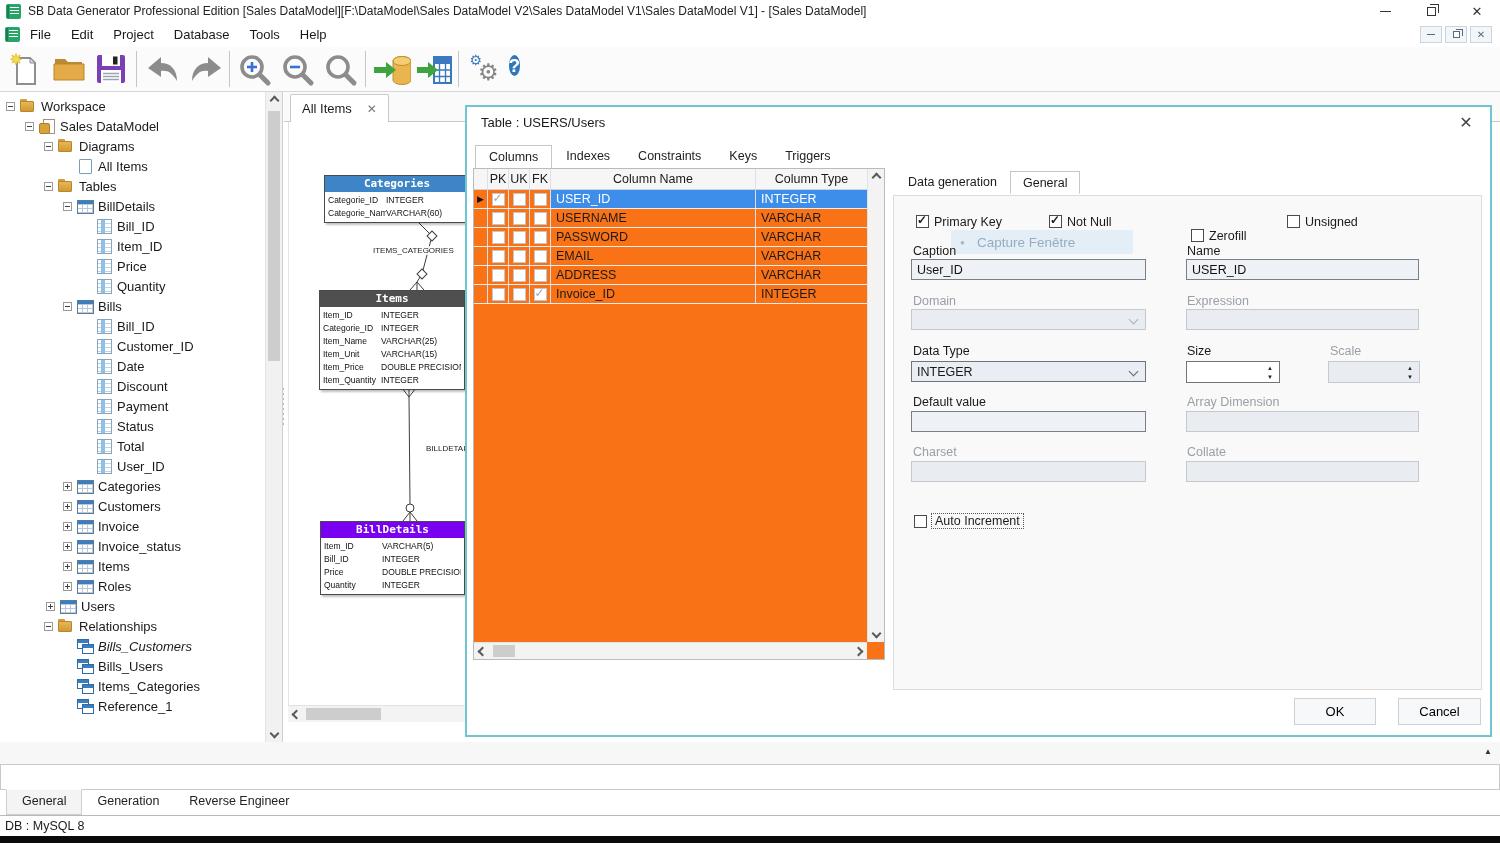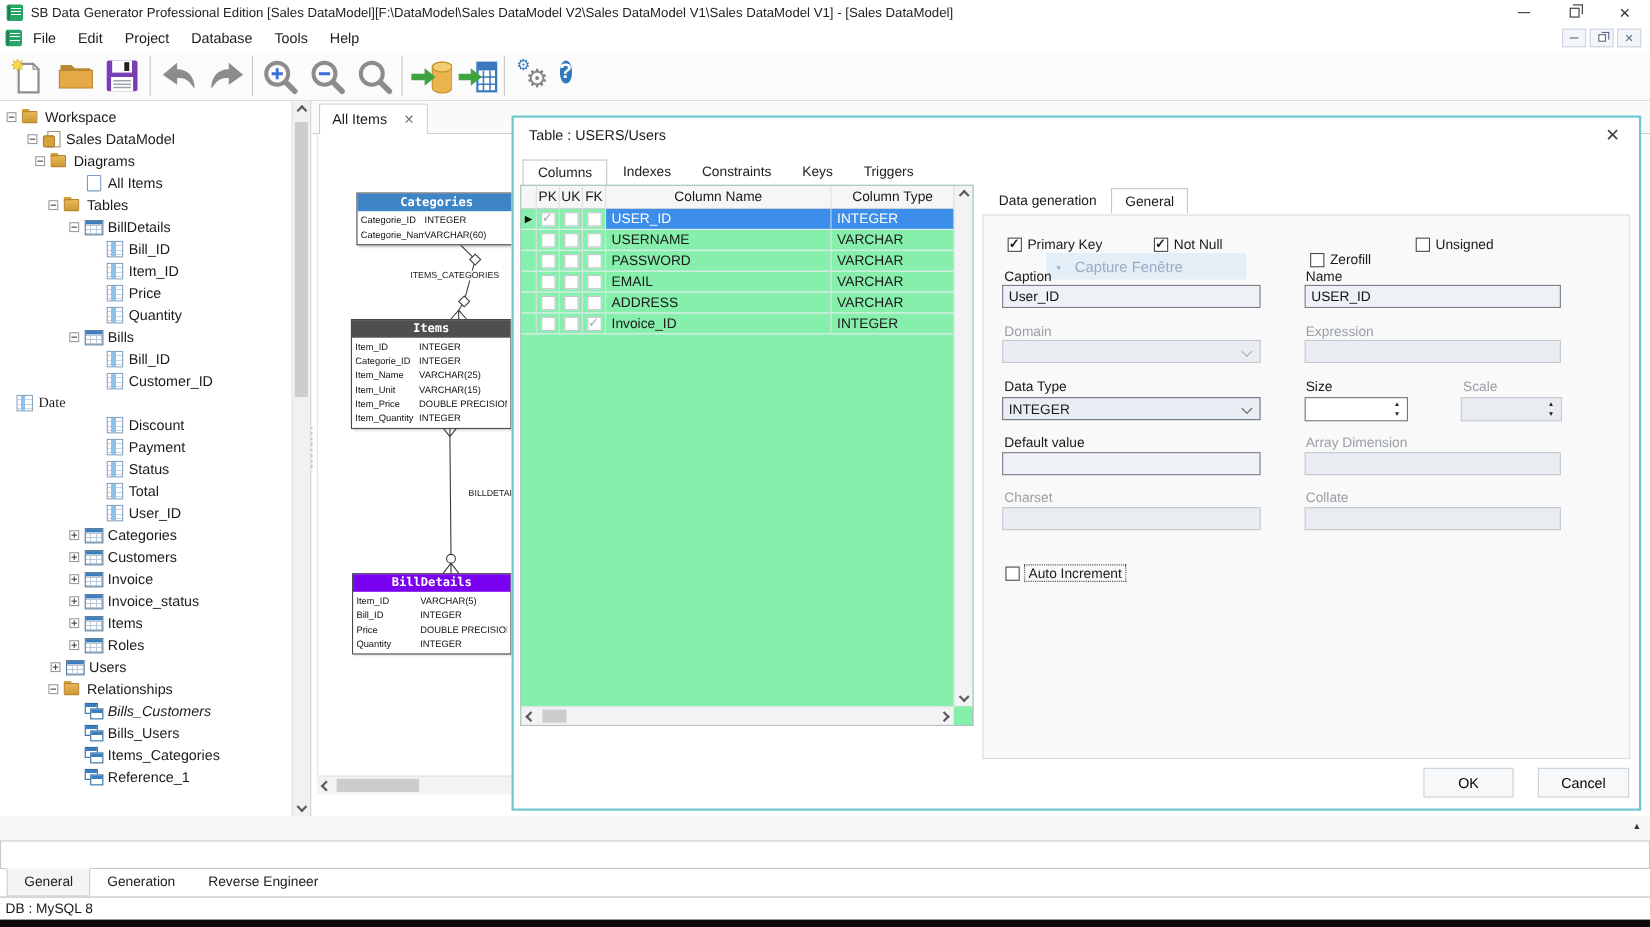--- a/index.html
+++ b/index.html
@@ -82,42 +82,42 @@
   .hthumb{position:absolute;top:2px;bottom:2px;background:#cdcdcd}
 
   
   .dialog{position:absolute;left:465px;top:105px;width:1027px;height:632px;background:#fff;border:2px solid #6ec7d0;z-index:10}
   .dlg-title{position:absolute;left:14px;top:8px;font-size:13px}
   .dlg-close{position:absolute;right:12px;top:6px;font-size:16px;color:#444;width:24px;text-align:center}
   .dlg-tabs{position:absolute;left:8px;top:37px;display:flex;height:24px;align-items:flex-end}
   .dtab2{padding:4px 13px;font-size:12.5px;color:#222;border:1px solid transparent}
   .dtab2.active{background:#fff;border-color:#c6c6c6;border-bottom-color:#fff;position:relative;top:1px}
 
-  .grid{position:absolute;left:6px;top:61px;width:412px;height:492px;border:1px solid #b5bcc4;background:#86efac}
+  .grid{position:absolute;left:6px;top:61px;width:412px;height:492px;border:1px solid #b5bcc4;background:#f97316}
   .ghead{display:flex;height:21px;background:#f6f6f6;border-bottom:1px solid #cdd2d8;font-size:12.5px;align-items:center;margin-right:17px}
   .gc{height:100%;display:flex;align-items:center;justify-content:center;border-right:1px solid #dde1e6}
   .gc-m{width:14px;flex:none;font-size:9px;color:#111}
   .gc-cb{width:21px;flex:none}
   .gc-name{width:205px;flex:none}
   .gc-type{flex:1;border-right:none}
   .grow{display:flex;height:19px;border-bottom:1px solid #eceef2;font-size:12.5px;align-items:stretch;margin-right:17px}
   .grow .gc-name,.grow .gc-type{justify-content:flex-start;padding-left:5px}
   .gcb{width:13px;height:13px;border:1px solid #c0c6cc;background:#fff;position:relative;margin:auto}
   .gcb.on::after{content:"✓";position:absolute;left:0px;top:-3px;font-size:12px;color:#a2a8ae}
   .grow.sel .cellv{background:#3d8eea;color:#fff}
   .gvscroll{position:absolute;top:0;right:0;bottom:17px;width:17px;background:#f3f3f3;border-left:1px solid #dfe2e6}
   .ghscroll{position:absolute;left:0;right:17px;bottom:0;height:17px;background:#f3f3f3;border-top:1px solid #dfe2e6}
   .ghscroll .sbtn{top:0}
 
   .rpanel{position:absolute;left:426px;top:63px;width:591px;height:560px}
   .rtabs{display:flex;margin-left:2px;height:23px;}
   .rtab{padding:4px 12px;font-size:12.5px;border:1px solid transparent}
   .rtab.active{background:#fff;border-color:#c6c6c6;border-bottom-color:#fff;position:relative;top:1px}
   .rbox{position:absolute;left:0;top:25px;right:2px;height:495px;border:1px solid #dcdcdc;background:#f9f9f9}
-  .flag{position:absolute;display:flex;align-items:center;gap:5px;font-size:12.5px;top:19px}
+  .flag{position:absolute;display:flex;align-items:flex-start;gap:5px;font-size:12.5px;top:19px}
   .cb{width:13px;height:13px;border:1px solid #4a4a4a;background:#fff;position:relative;flex:none}
   .cb.on::after{content:"✓";position:absolute;left:0px;top:-3px;font-size:12px;color:#1a1a1a;font-weight:bold}
   .flabel{white-space:nowrap}
   .ghost{position:absolute;left:57px;top:34px;width:182px;height:24px;background:rgba(205,228,246,.5);color:rgba(125,150,175,.75);font-size:13.5px;display:flex;align-items:center;padding-left:26px;border-radius:2px}
   .ghost::before{content:"●";position:absolute;left:9px;font-size:8px;color:rgba(125,150,175,.6)}
   .flabel-sm{position:absolute;font-size:12.5px}
   .flabel-sm.dis{color:#9aa0a6}
   .fin{position:absolute;height:21px;border:1px solid #7a7f85;background:#eef1f6;font-size:12.5px;font-family:"Liberation Sans",sans-serif;padding:0 5px;color:#111}
   .fin.dis{border-color:#c3c9cf;background:#e9edf2}
   .selbox{position:absolute;height:21px;border:1px solid #70757b;background:#e9edf4;display:flex;align-items:center;padding:0 22px 0 5px;font-size:12.5px}
@@ -273,21 +273,21 @@
         <div class="trow" style="padding-left: 6px;">
           <span class="texp minus"></span>
           <span class="ticon icon-folder"></span>
           <span class="tlabel">Workspace</span>
         </div>
         <div class="trow" style="padding-left: 25px;">
           <span class="texp minus"></span>
           <span class="ticon icon-model"></span>
           <span class="tlabel">Sales DataModel</span>
         </div>
-        <div class="trow" style="padding-left: 32px;">
+        <div class="trow" style="padding-left: 44px;">
           <span class="texp minus"></span>
           <span class="ticon icon-folder"></span>
           <span class="tlabel">Diagrams</span>
         </div>
         <div class="trow" style="padding-left: 63px;">
           <span class="texp none"></span>
           <span class="ticon icon-page"></span>
           <span class="tlabel">All Items</span>
         </div>
         <div class="trow" style="padding-left: 44px;">
@@ -328,21 +328,21 @@
         <div class="trow" style="padding-left: 82px;">
           <span class="texp none"></span>
           <span class="ticon icon-column"></span>
           <span class="tlabel">Bill_ID</span>
         </div>
         <div class="trow" style="padding-left: 82px;">
           <span class="texp none"></span>
           <span class="ticon icon-column"></span>
           <span class="tlabel">Customer_ID</span>
         </div>
-        <div class="trow" style=" font-family: Liberation Serif, serif;">
+        <div class="trow" style="padding-left: 82px;">
           <span class="texp none"></span>
           <span class="ticon icon-column"></span>
           <span class="tlabel">Date</span>
         </div>
         <div class="trow" style="padding-left: 82px;">
           <span class="texp none"></span>
           <span class="ticon icon-column"></span>
           <span class="tlabel">Discount</span>
         </div>
         <div class="trow" style="padding-left: 82px;">

